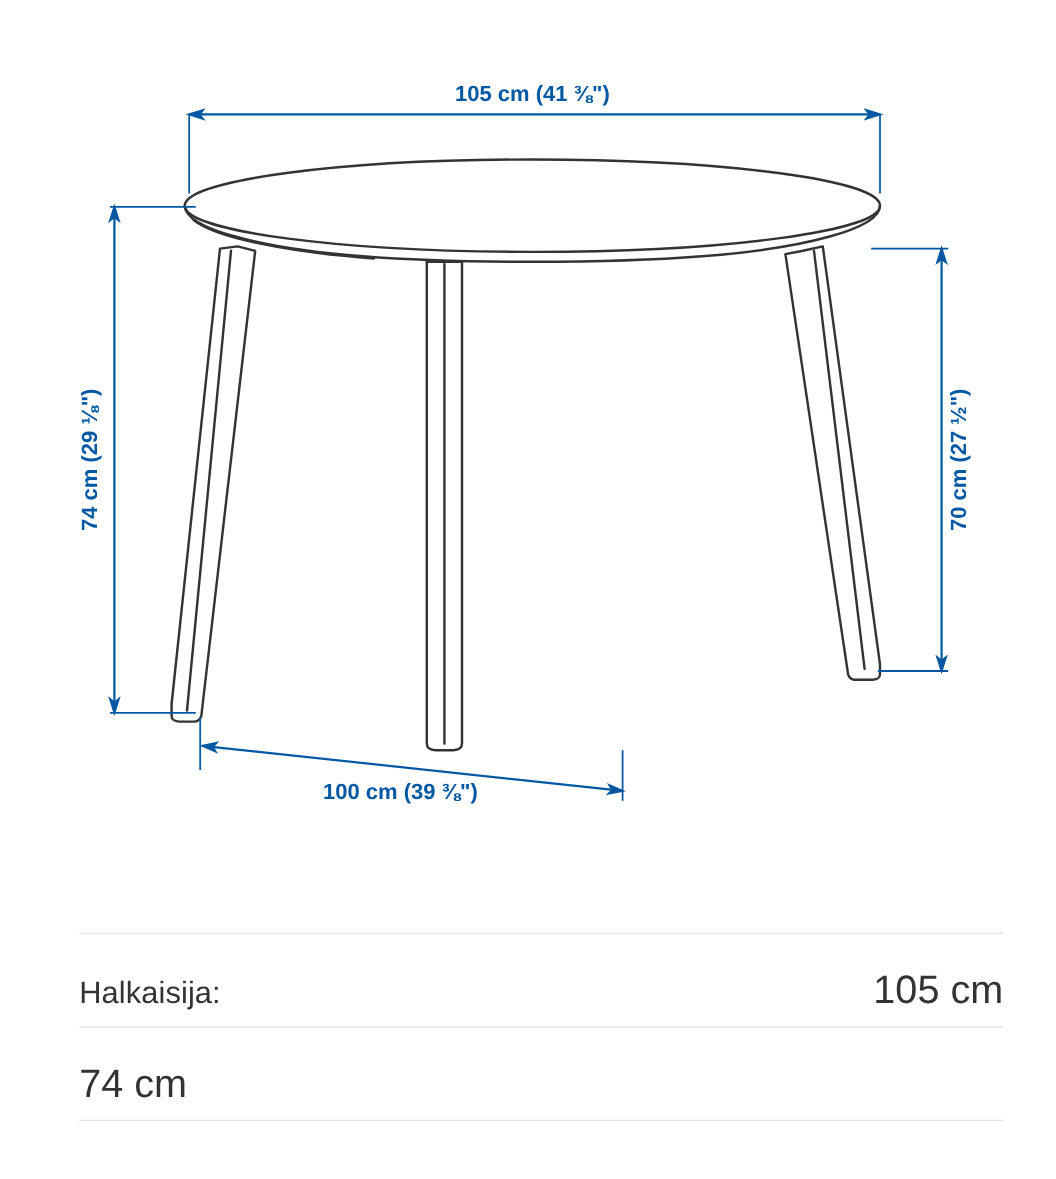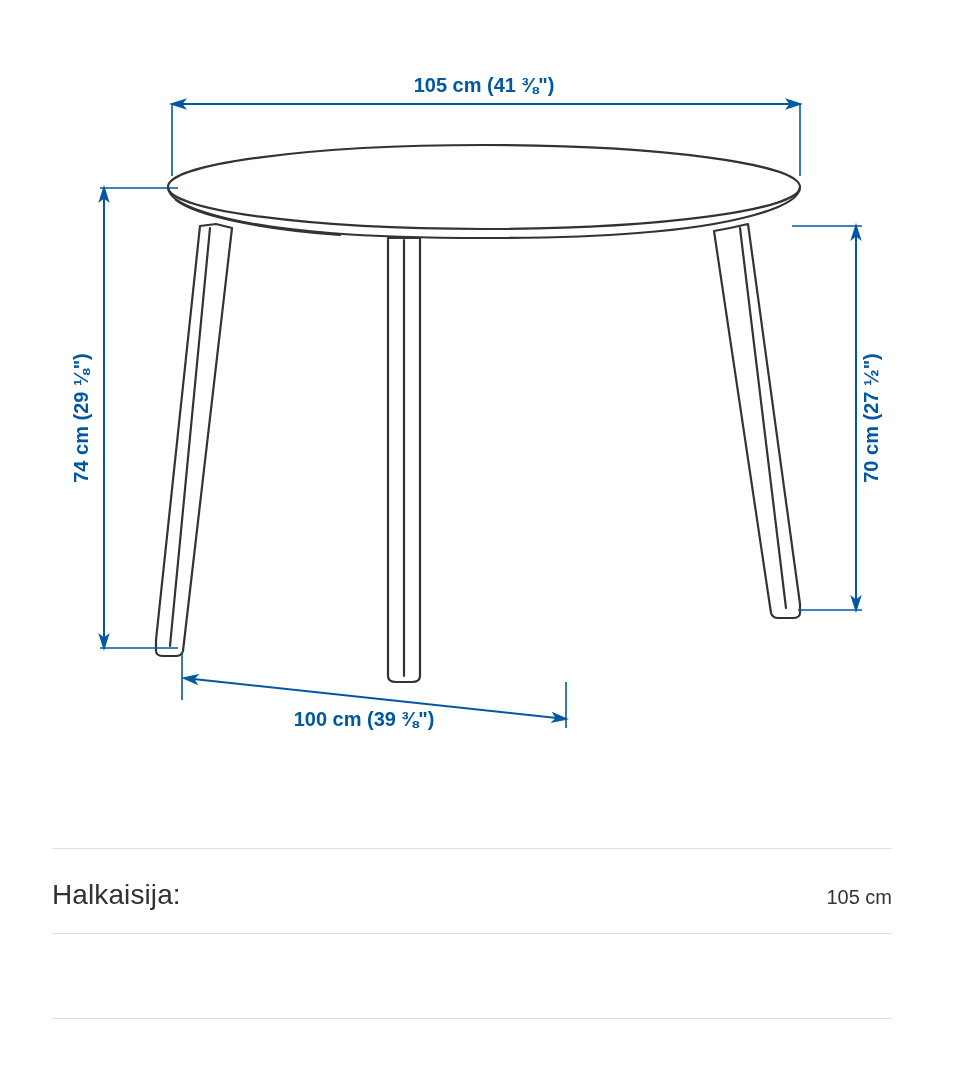--- a/index.html
+++ b/index.html
@@ -27,42 +27,42 @@
     width: 960px;
     height: 820px;
   }
   #diagram-svg {
     display: block;
     width: 960px;
     height: 820px;
   }
   .spec-list {
     position: absolute;
-    left: 52px;
+    left: 72px;
     top: 848px;
     width: 840px;
   }
   .spec-row {
     display: flex;
     align-items: baseline;
     justify-content: space-between;
     height: 84px;
     border-bottom: 1px solid #e0e0e0;
   }
   .spec-row:first-child {
     border-top: 1px solid #e0e0e0;
   }
   .spec-label {
     font-size: 28px;
     color: #333333;
     letter-spacing: 0.1px;
     padding-top: 30px;
   }
   .spec-value {
-    font-size: 20px;
+    font-size: 36px;
     color: #333333;
     text-align: right;
     padding-top: 30px;
   }
 </style>
 </head>
 <body>
 
 <div id="page">
 
@@ -133,16 +133,17 @@
       </g>
     </svg>
   </div>
 
   <div class="spec-list">
     <div class="spec-row">
       <div class="spec-label">Halkaisija:</div>
       <div class="spec-value">105 cm</div>
     </div>
     <div class="spec-row">
+      <div class="spec-value">74 cm</div>
     </div>
   </div>
 
 </div>
 
 </body></html>

